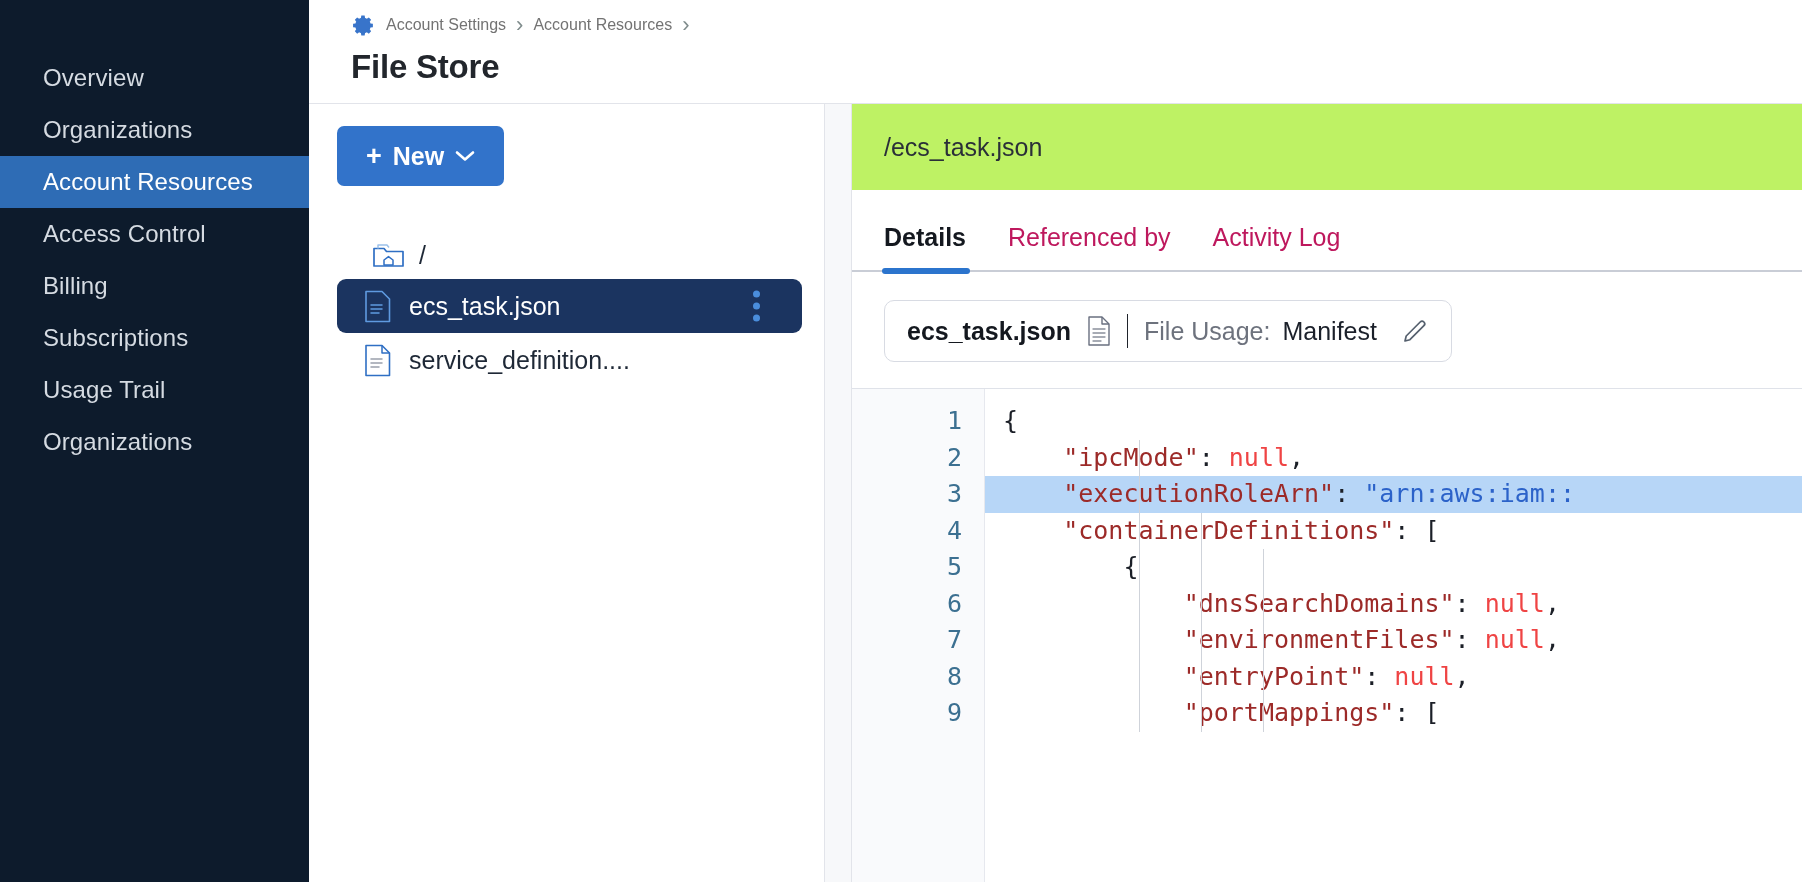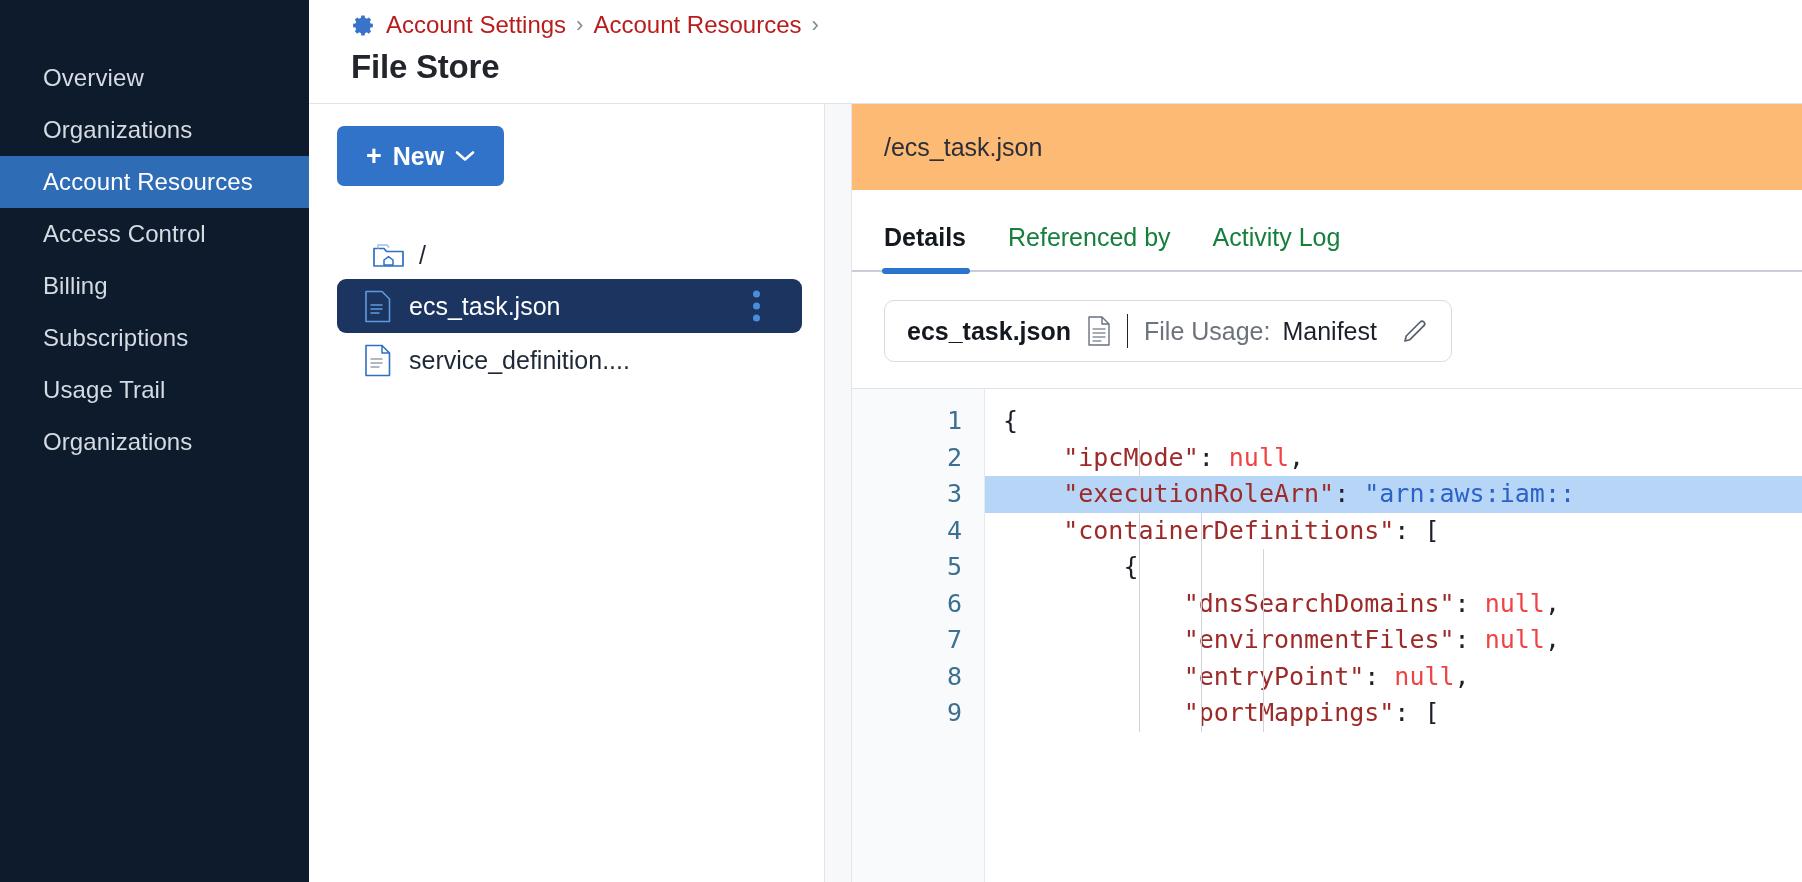--- a/index.html
+++ b/index.html
@@ -43,22 +43,22 @@
     background: #fff;
   }
   .breadcrumb {
     display: flex; align-items: center;
     gap: 10px;
     height: 44px;
     padding-top: 6px;
   }
   .gear-icon { width: 25px; height: 25px; display: block; flex: 0 0 auto; }
   .crumb-link {
-    color: #b91c1c;
-    font-size: 24px;
+    color: #737373;
+    font-size: 16px;
     cursor: pointer;
     white-space: nowrap;
   }
   .crumb-sep {
     color: #566;
     font-size: 22px;
     font-weight: 400;
     opacity: .75;
   }
   .page-title {
@@ -126,36 +126,36 @@
   .gutter {
     width: 27px; flex: 0 0 27px;
     background: #f7f8fa;
     border-right: 1px solid #e2e4ea;
   }
 
   
   .detail-pane { flex: 1 1 auto; display: flex; flex-direction: column; min-width: 0; background: #fff; }
   .path-bar {
     height: 86px; flex: 0 0 86px;
-    background: #fdba74;
+    background: #bef264;
     display: flex; align-items: center;
     padding-left: 32px;
     font-size: 25px;
     color: #2a2f38;
   }
   .tabs {
     height: 82px; flex: 0 0 82px;
     display: flex; align-items: flex-end;
     gap: 42px;
     padding-left: 32px;
     border-bottom: 2px solid #c9cdd6;
   }
   .tab {
     font-size: 25px;
-    color: #15803d;
+    color: #be185d;
     padding-bottom: 18px;
     cursor: pointer;
     white-space: nowrap;
     position: relative;
   }
   .tab.active { color: #14181f; font-weight: bold; }
   .tab.active::after {
     content: "";
     position: absolute; left: -2px; right: -4px; bottom: -4px;
     height: 6px; border-radius: 3px;

